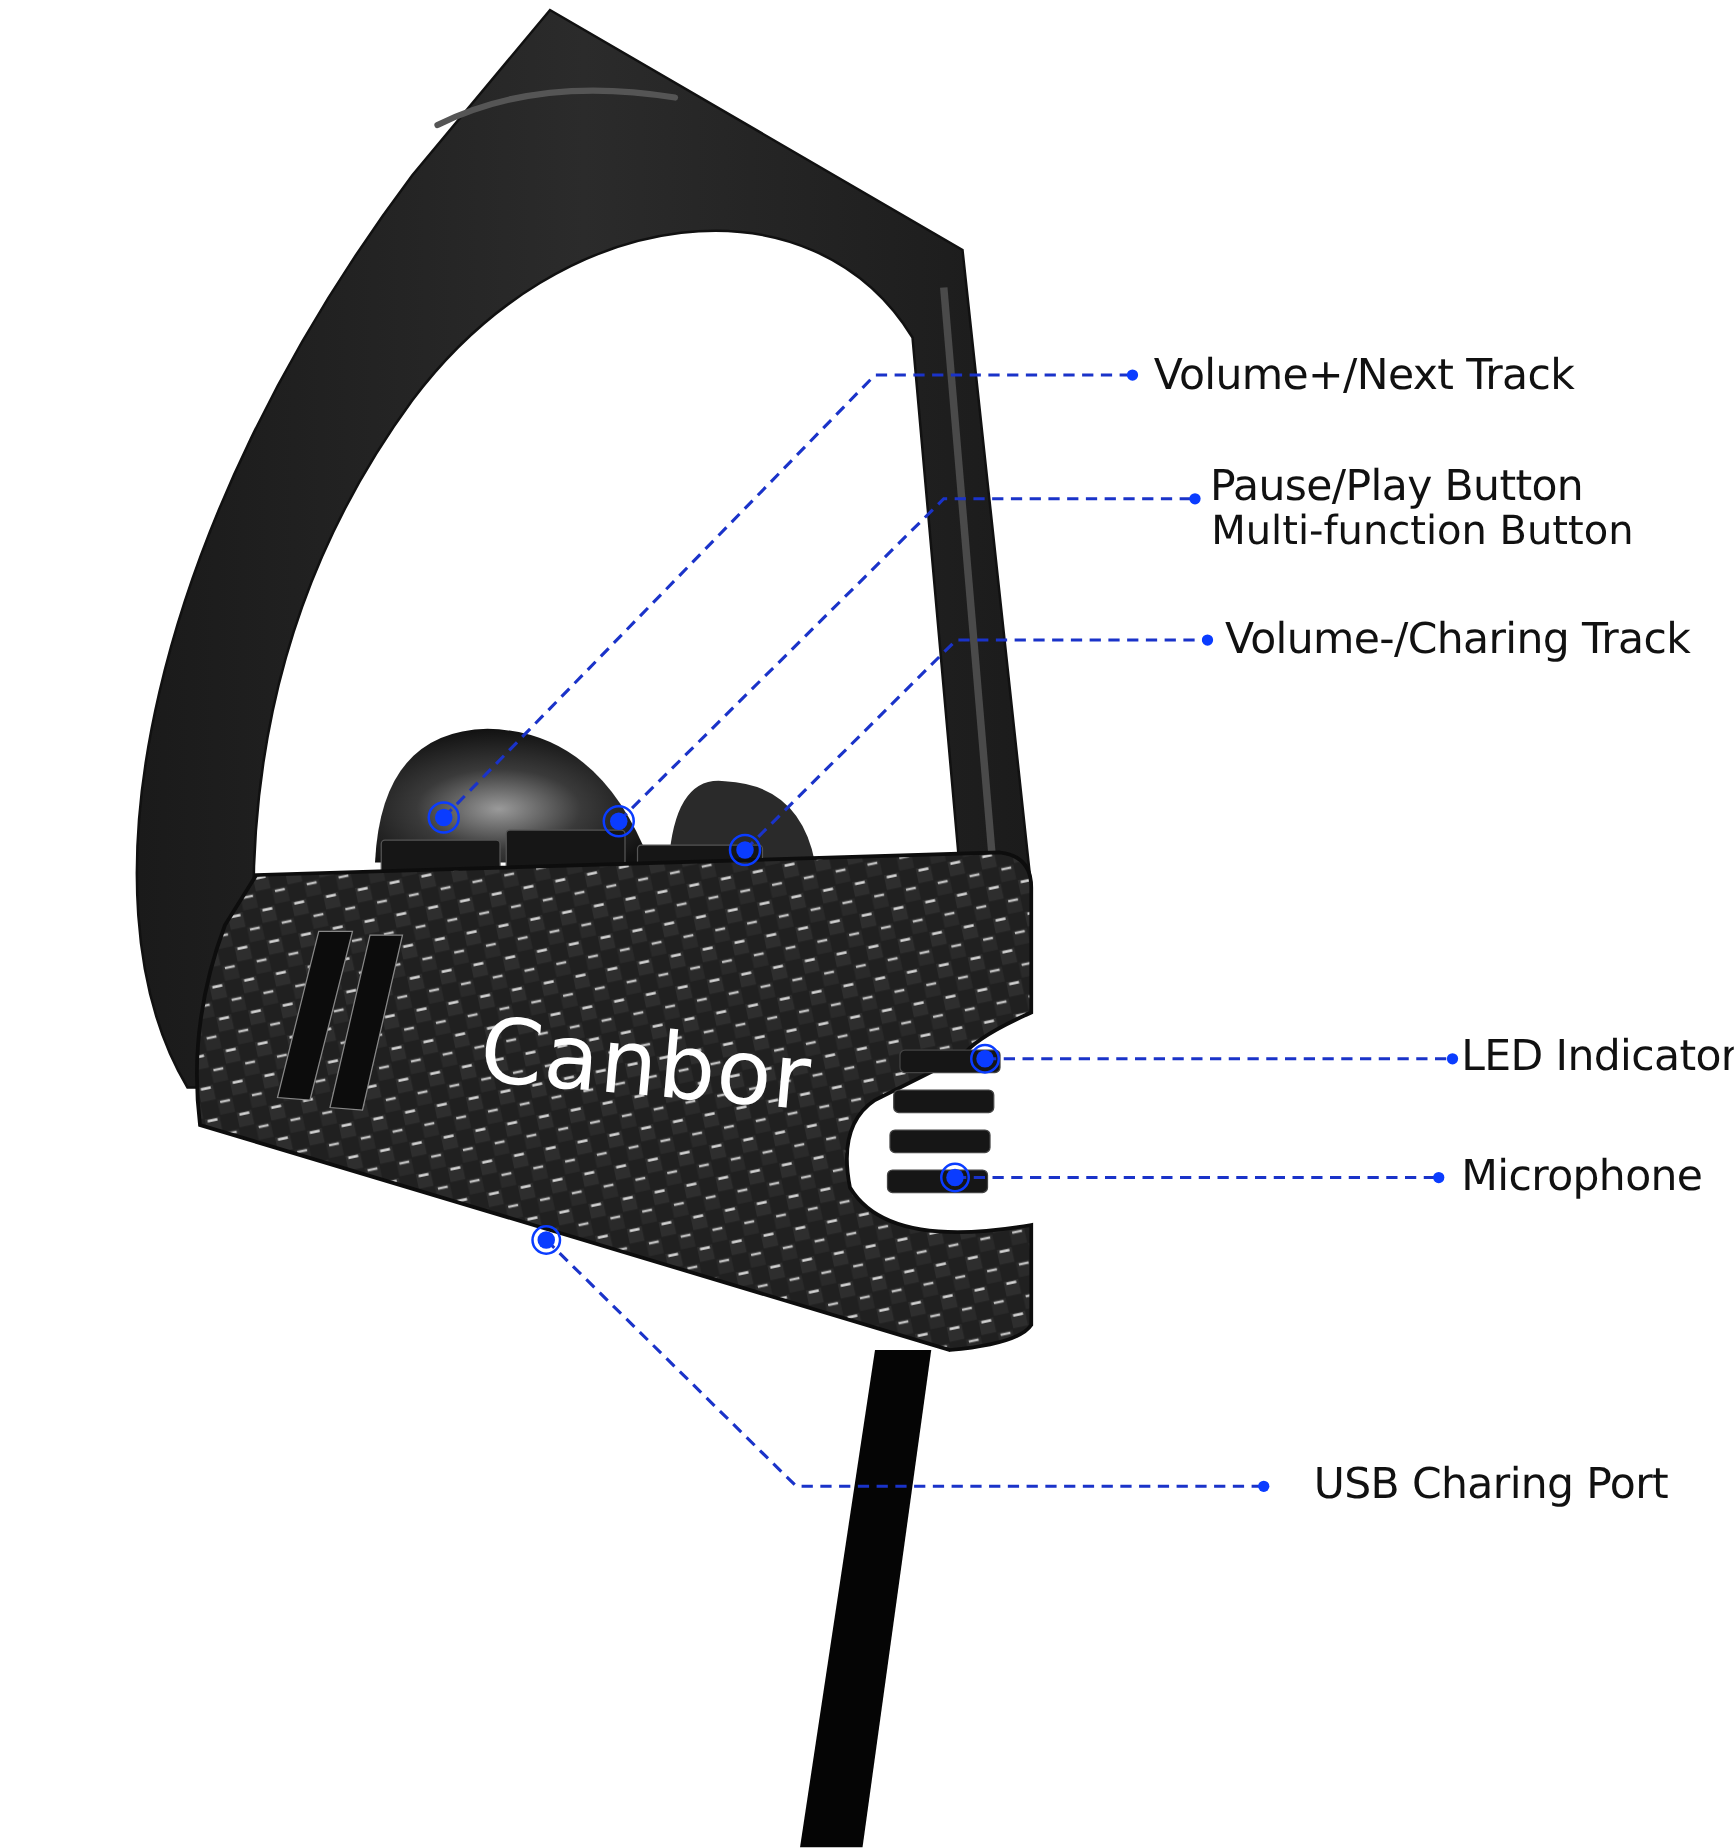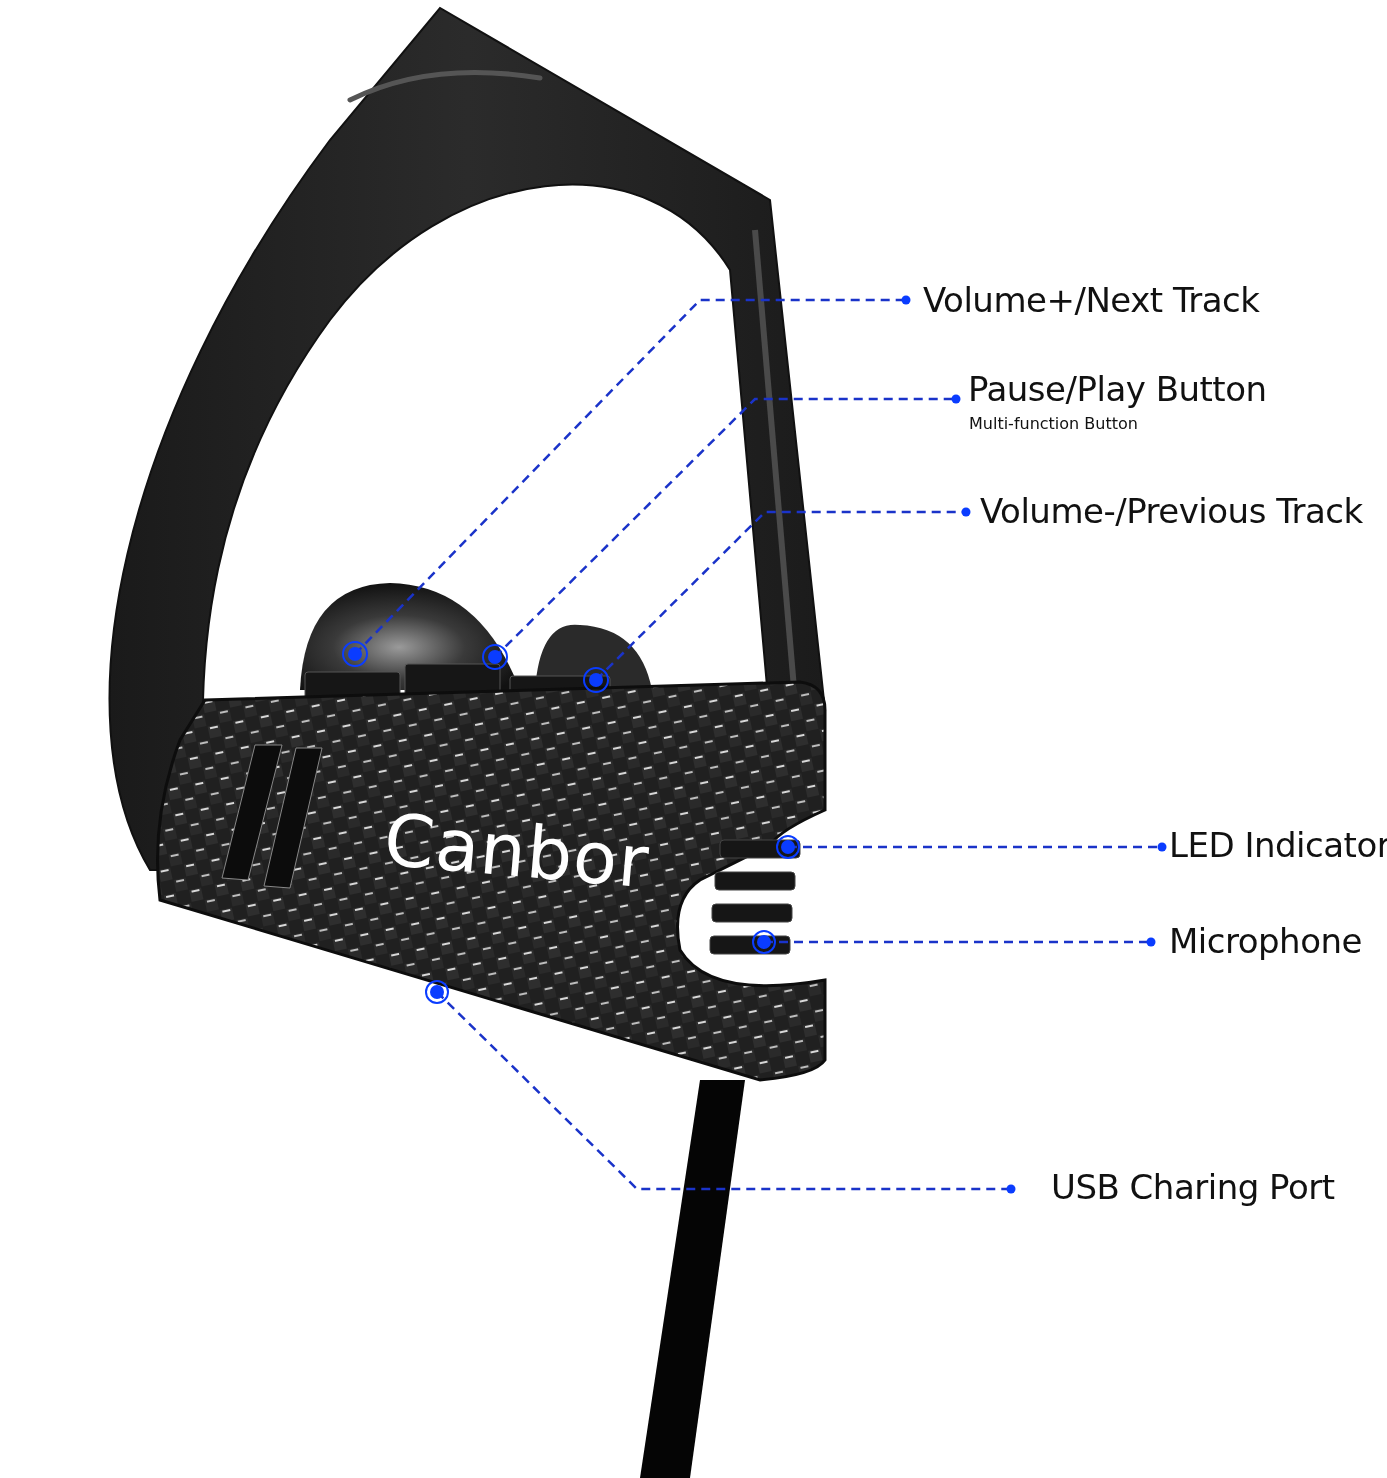--- a/index.html
+++ b/index.html
@@ -3,21 +3,21 @@
 <meta charset="utf-8">
 <style>
   html, body { margin: 0; padding: 0; background: #ffffff; }
   body { width: 1387px; height: 1478px; position: relative; overflow: hidden;
          font-family: "Liberation Sans", "DejaVu Sans", sans-serif; }
   .stage { position: absolute; left: 0; top: 0; width: 1387px; height: 1478px; }
   svg.art { position: absolute; left: 0; top: 0; }
   .label { position: absolute; color: #111111; white-space: nowrap;
            font-family: "DejaVu Sans", "Liberation Sans", sans-serif; letter-spacing: -0.5px; }
   .label.main { font-size: 34px; line-height: 38px; }
-  .label.sub { font-size: 16px; line-height: 28px; letter-spacing: 0; }
+  .label.sub { font-size: 32px; line-height: 28px; letter-spacing: 0; }
   .brand { position: absolute; left: 384px; top: 806px; color: #ffffff;
            font-family: "DejaVu Sans", sans-serif; font-size: 72px; line-height: 90px;
            transform: rotate(5deg); letter-spacing: 1px; font-weight: normal; }
 </style>
 </head>
 <body>
 
 <div class="stage">
 
   <svg class="art" width="1387" height="1478" viewBox="0 0 1387 1478">
@@ -137,21 +137,21 @@
     </g>
   </svg>
 
   <div class="brand">Canbor</div>
 
   <div class="label main" style="left:968px; top:370px;">Pause/Play Button</div>
 
   <div class="label main" style="left:923px; top:281px;">Volume+/Next Track</div>
   <div class="label sub" style="left:969px; top:410px;">Multi-function Button</div>
 
-  <div class="label main" style="left:980px; top:492px;">Volume-/Previous Track</div>
+  <div class="label main" style="left:980px; top:492px;">Volume-/Charing Track</div>
 
   <div class="label main" style="left:1169px; top:826px;">LED Indicator</div>
 
   <div class="label main" style="left:1169px; top:922px;">Microphone</div>
 
   <div class="label main" style="left:1020px; top:1168px;margin-left:31px;">USB Charing Port</div>
 
 </div>
 
 </body></html>

